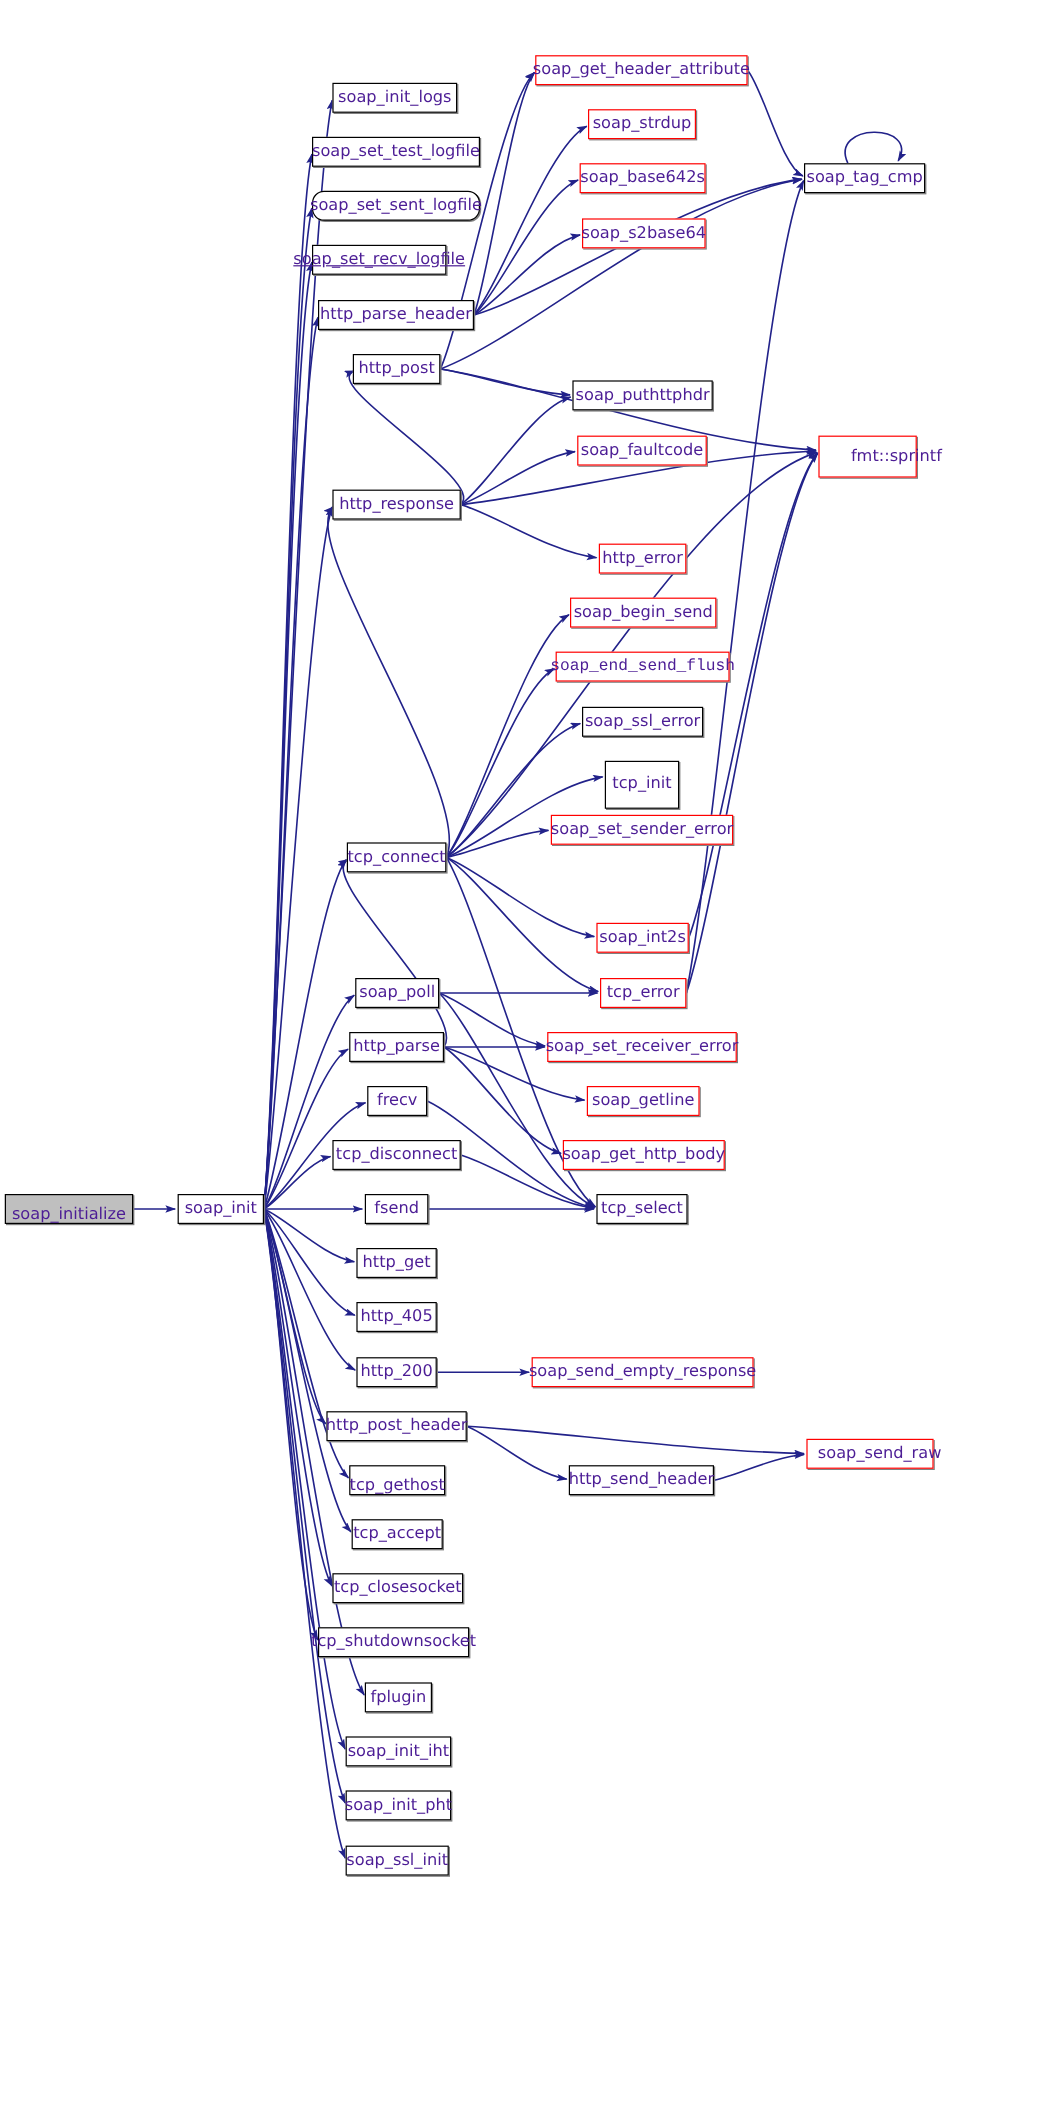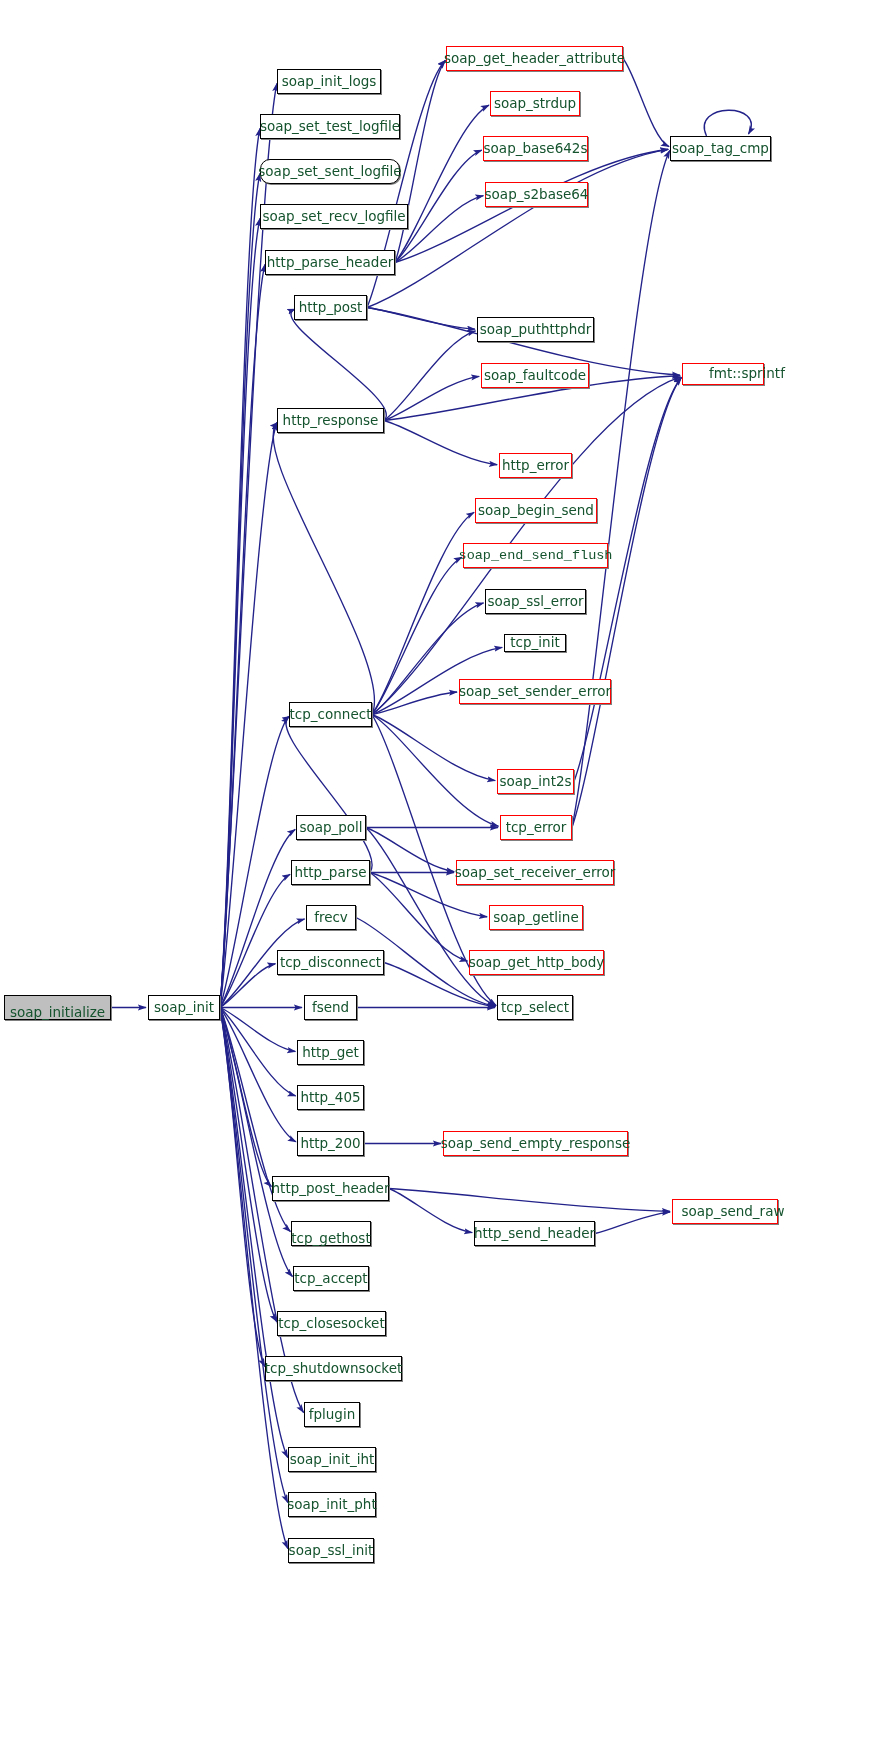--- a/index.html
+++ b/index.html
@@ -5,21 +5,21 @@
   html,body{margin:0;padding:0;background:#ffffff;}
   body{font-family:"DejaVu Sans","Liberation Sans",sans-serif;}
   #canvas{position:relative;width:876px;height:1758px;background:#ffffff;overflow:hidden;}
   #edges{position:absolute;left:0;top:0;width:876px;height:1758px;}
   .node{
     position:absolute;
     box-sizing:border-box;
     display:flex;align-items:center;justify-content:center;
     background:#ffffff;
     border:1px solid #000000;
-    color:#14532d;
+    color:#4c1d95;
     font-size:13.5px;
     line-height:1;
     white-space:nowrap;
     letter-spacing:0px;
     box-shadow:1px 1px 0 0 #808080;
   }
   .node.red{border-color:#ff0000;}
   .node.cur{background:#bfbfbf;border-color:#000000;align-items:flex-end;}
   .node .lbl{pointer-events:none;}
 </style>
@@ -113,21 +113,21 @@
       </div>
       <div class="node" style="left: 277px; top: 69px; width: 104px; height: 25px;">
         <span class="lbl">soap_init_logs</span>
       </div>
       <div class="node" style="left: 260px; top: 114px; width: 140px; height: 25px;">
         <span class="lbl">soap_set_test_logfile</span>
       </div>
       <div class="node" style="left: 260px; top: 159px; width: 140px; height: 25px; border-radius: 10px;">
         <span class="lbl">soap_set_sent_logfile</span>
       </div>
-      <div class="node" style="left: 260px; top: 204px; width: 148px; height: 25px;">
+      <div class="node" style="left: 260px; top: 204px; width: 112px; height: 25px; text-decoration: underline;">
         <span class="lbl">soap_set_recv_logfile</span>
       </div>
       <div class="node" style="left: 265px; top: 250px; width: 130px; height: 25px;">
         <span class="lbl">http_parse_header</span>
       </div>
       <div class="node" style="left: 294px; top: 295px; width: 73px; height: 25px;">
         <span class="lbl">http_post</span>
       </div>
       <div class="node" style="left: 277px; top: 408px; width: 107px; height: 25px;">
         <span class="lbl">http_response</span>
@@ -164,21 +164,21 @@
       </div>
       <div class="node" style="left: 291px; top: 1221px; width: 80px; height: 25px; align-items: flex-end;">
         <span class="lbl">tcp_gethost</span>
       </div>
       <div class="node" style="left: 293px; top: 1266px; width: 76px; height: 25px;">
         <span class="lbl">tcp_accept</span>
       </div>
       <div class="node" style="left: 277px; top: 1311px; width: 109px; height: 25px;">
         <span class="lbl">tcp_closesocket</span>
       </div>
-      <div class="node" style="left: 265px; top: 1356px; width: 137px; height: 25px;">
+      <div class="node" style="left: 265px; top: 1356px; width: 126px; height: 25px;">
         <span class="lbl">tcp_shutdownsocket</span>
       </div>
       <div class="node" style="left: 304px; top: 1402px; width: 56px; height: 25px;">
         <span class="lbl">fplugin</span>
       </div>
       <div class="node" style="left: 288px; top: 1447px; width: 88px; height: 25px;">
         <span class="lbl">soap_init_iht</span>
       </div>
       <div class="node" style="left: 288px; top: 1492px; width: 88px; height: 25px;">
         <span class="lbl">soap_init_pht</span>
@@ -209,21 +209,21 @@
       </div>
       <div class="node red" style="left: 475px; top: 498px; width: 122px; height: 25px;">
         <span class="lbl">soap_begin_send</span>
       </div>
       <div class="node red" style="left: 463px; top: 543px; width: 145px; height: 25px; font-family: Liberation Mono, monospace;">
         <span class="lbl">soap_end_send_flush</span>
       </div>
       <div class="node" style="left: 485px; top: 589px; width: 101px; height: 25px;">
         <span class="lbl">soap_ssl_error</span>
       </div>
-      <div class="node" style="left: 504px; top: 634px; width: 62px; height: 18px;">
+      <div class="node" style="left: 504px; top: 634px; width: 62px; height: 40px;">
         <span class="lbl">tcp_init</span>
       </div>
       <div class="node red" style="left: 459px; top: 679px; width: 152px; height: 25px;">
         <span class="lbl">soap_set_sender_error</span>
       </div>
       <div class="node red" style="left: 497px; top: 769px; width: 77px; height: 25px;">
         <span class="lbl">soap_int2s</span>
       </div>
       <div class="node red" style="left: 500px; top: 815px; width: 72px; height: 25px;">
         <span class="lbl">tcp_error</span>
@@ -242,20 +242,20 @@
       </div>
       <div class="node red" style="left: 443px; top: 1131px; width: 185px; height: 25px;">
         <span class="lbl">soap_send_empty_response</span>
       </div>
       <div class="node" style="left: 474px; top: 1221px; width: 121px; height: 25px;">
         <span class="lbl">http_send_header</span>
       </div>
       <div class="node" style="left: 670px; top: 136px; width: 101px; height: 25px;">
         <span class="lbl">soap_tag_cmp</span>
       </div>
-      <div class="node red" style="left: 682px; top: 363px; width: 82px; height: 22px; padding-left: 48px;">
+      <div class="node red" style="left: 682px; top: 363px; width: 82px; height: 35px; padding-left: 48px;">
         <span class="lbl">fmt::sprintf</span>
       </div>
       <div class="node red" style="left: 672px; top: 1199px; width: 106px; height: 25px; padding-left: 16px;">
         <span class="lbl">soap_send_raw</span>
       </div>
     </div>
 </div>
 
 </body></html>

